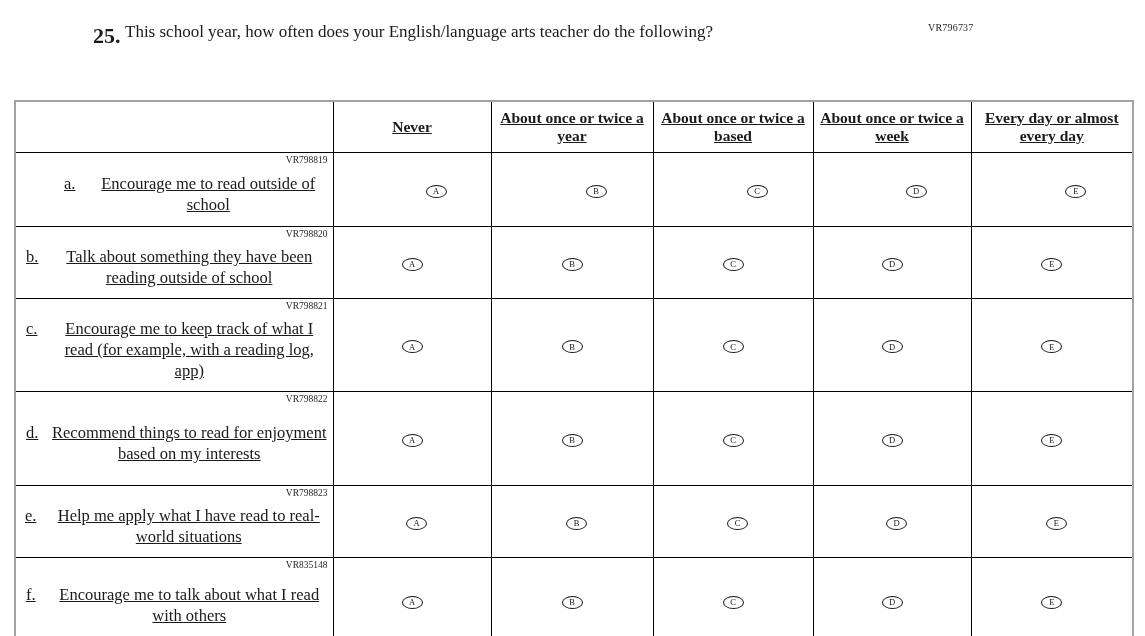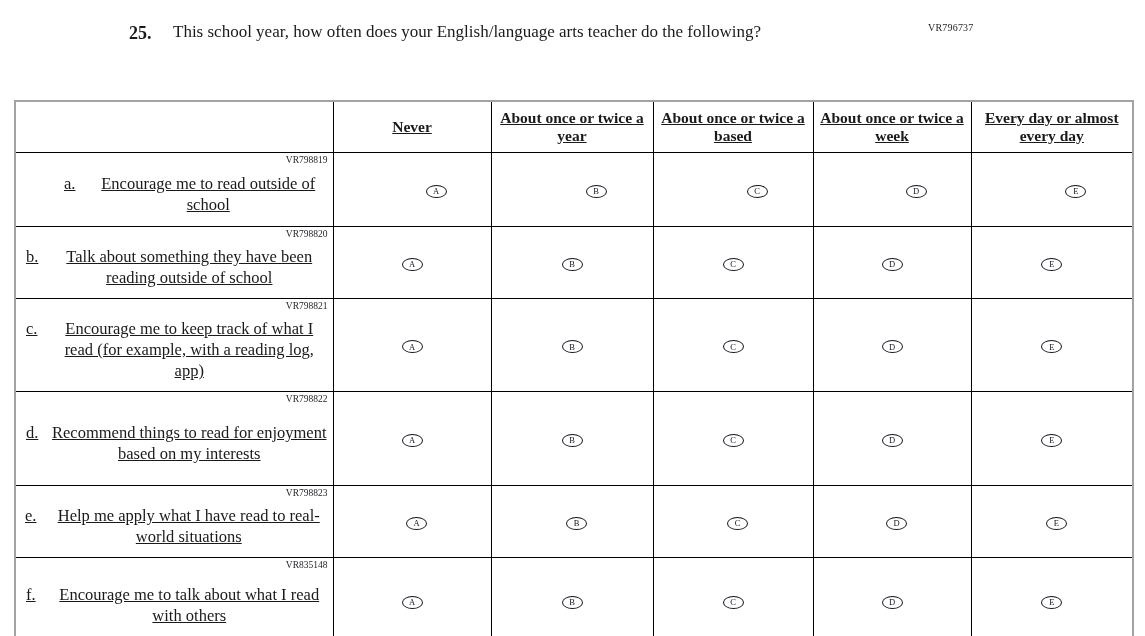--- a/index.html
+++ b/index.html
@@ -24,27 +24,26 @@
 
   .question-block {
     position: absolute;
     top: 20px;
     left: 93px;
     width: 820px;
     display: flex;
   }
   .qnum {
     font-weight: bold;
-    font-size: 18px;
+    font-size: 22px;
     width: 32px;
     flex: 0 0 32px;
     line-height: 1.45;
-    margin-left: 36px;
-  }
-  .qtext { font-size: 17px; line-height: 1.45; margin-left: 12px; }
+  }
+  .qtext { font-size: 17px; line-height: 1.45; }
   .qtext .line2 { margin-top: 10px; }
 
   table.matrix {
     position: absolute;
     top: 100px;
     left: 14px;
     width: 1118px;
     border-collapse: collapse;
     table-layout: fixed;
   }

